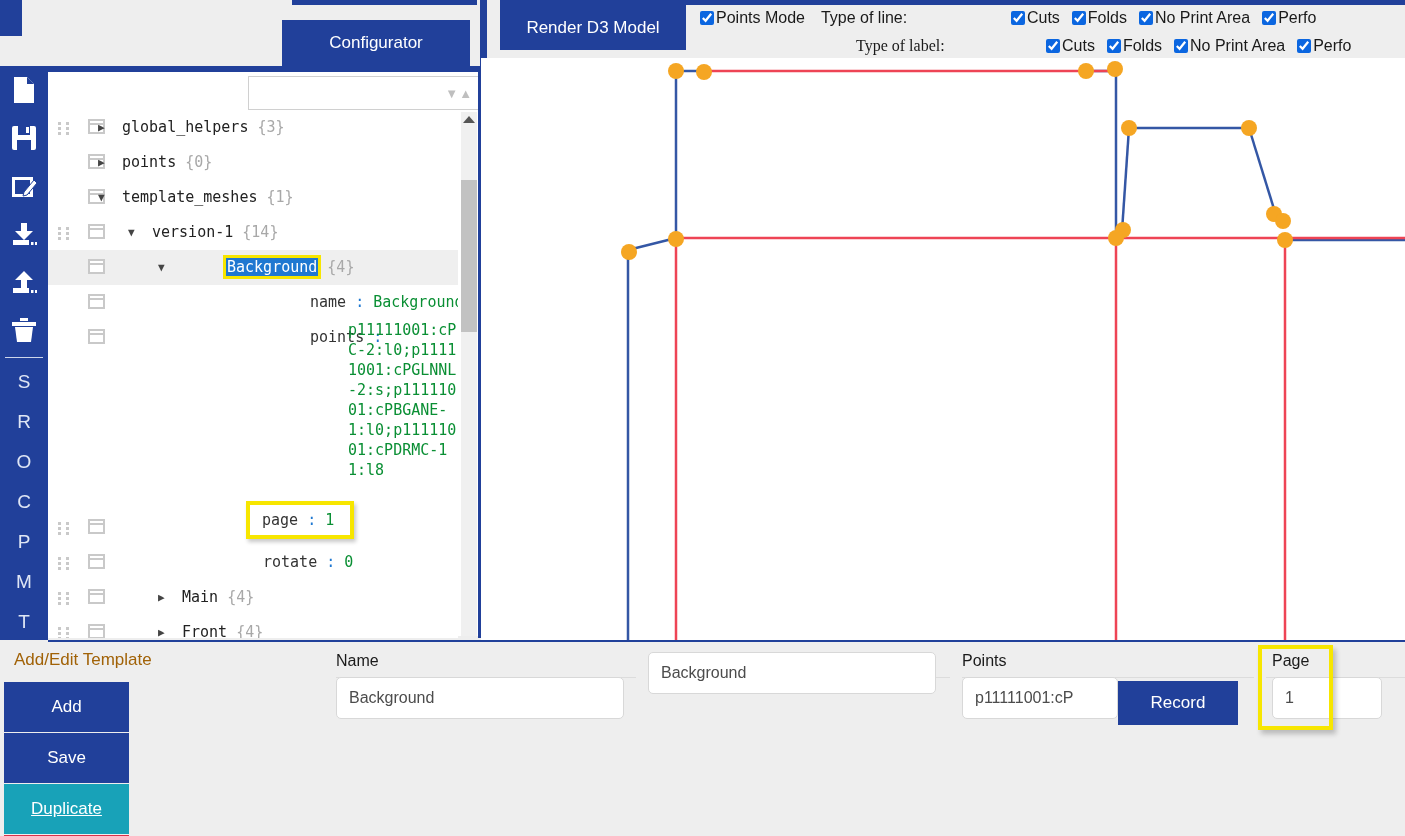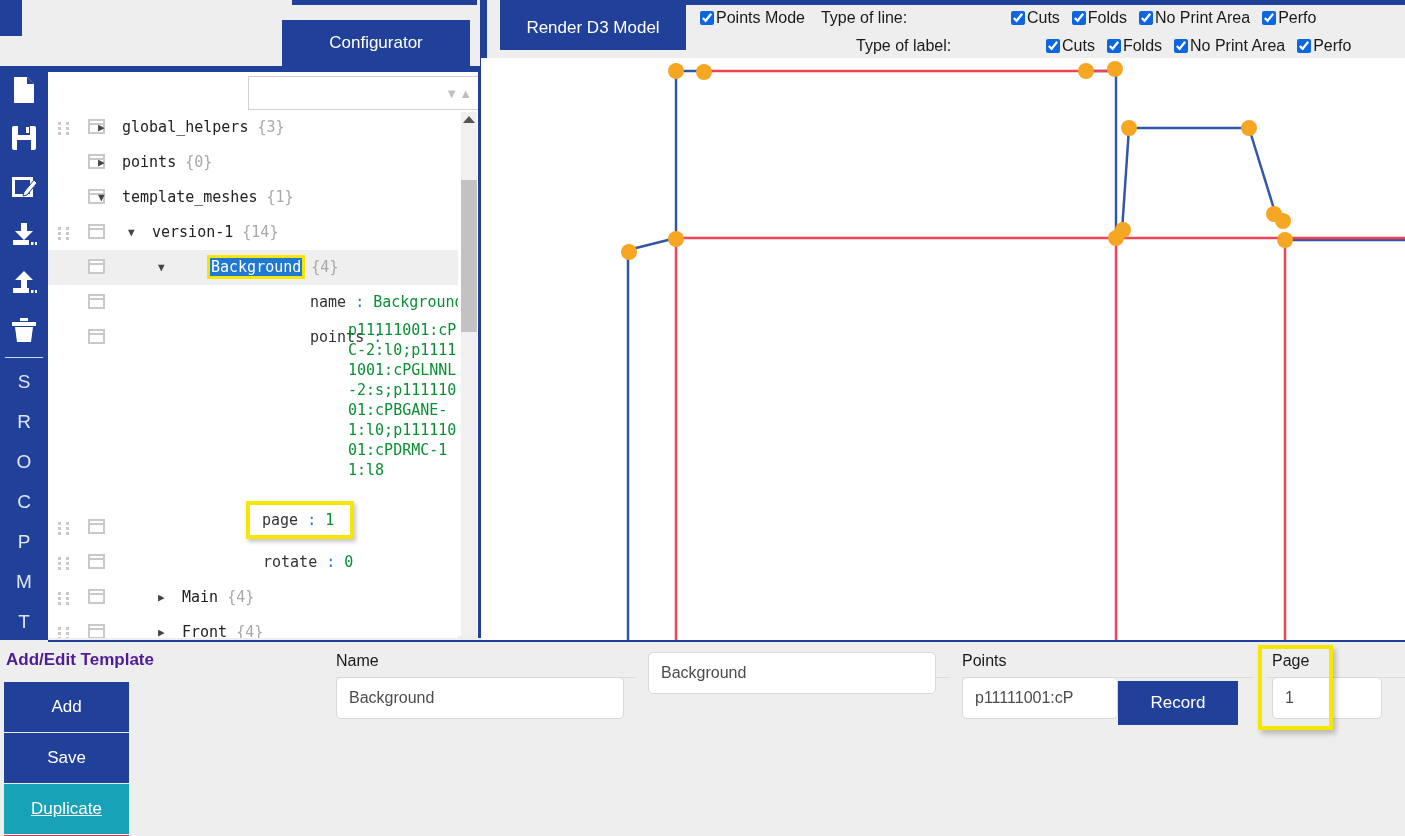--- a/index.html
+++ b/index.html
@@ -82,21 +82,21 @@
                 border-left:6px solid transparent;border-right:6px solid transparent;border-bottom:7px solid #555; cursor:pointer;}
   .tree-sb-thumb { position:absolute; left:461px; top:180px; width:16px; height:152px; background:#c2c2c2; cursor:pointer; }
   .tree-right-border { position:absolute; left:478px; top:66px; width:3px; height:572px; background:#21409a; }
 
   
   .canvas { position:absolute; left:481px; top:58px; width:924px; height:582px; background:#fff; overflow:hidden; }
 
   
   .bottom { position:absolute; left:0; top:640px; width:1405px; height:196px; background:#eeeeee; }
   .bottom-border { position:absolute; left:48px; top:640px; width:1357px; height:2px; background:#21409a; }
-  .panel-title { position:absolute; left:6px; top:650px; font-size:17px; font-weight:bold; color:#4c1d95; }
+  .panel-title { position:absolute; left:14px; top:650px; font-size:17px; font-weight:normal; color:#a16207; }
   .btn-stack { position:absolute; left:4px; top:682px; width:125px; }
   .pbtn { width:125px; height:50px; display:flex; align-items:center; justify-content:center;
           color:#fff; font-size:17px; border:none; cursor:pointer; margin-bottom:1px; }
   .pbtn.blue { background:#21409a; }
   .pbtn.teal { background:#18a2b8;text-decoration:underline; }
   .pbtn.red  { background:#d6324a; }
 
   .field-group { position:absolute; top:652px; }
   .field-label { font-size:16px; color:#1a1a1a; margin-bottom:7px; display:block; }
   .field-input { height:42px; background:#fff; border:1px solid #d8d8d8; border-radius:5px;
@@ -146,21 +146,21 @@
           </label>
           <label class="cb">
             <input type="checkbox" checked="" style="">
             <span>Perfo</span>
           </label>
         </span>
     </div>
 
     <div class="cb-row row2">
       <span style="width:156px; display:inline-block;"></span>
-      <span class="lbl-type" style="width:190px; display:inline-block;">Type of label:</span>
+      <span class="lbl-type" style="width:190px; display:inline-block;font-family:Liberation Serif, serif;">Type of label:</span>
       <span id="label-opts" style="display:flex; align-items:center; gap:12px;">
           <label class="cb">
             <input type="checkbox" checked="" style="">
             <span>Cuts</span>
           </label>
           <label class="cb">
             <input type="checkbox" checked="" style="">
             <span>Folds</span>
           </label>
           <label class="cb">
@@ -280,21 +280,21 @@
             <i style="left: 0px; top: 10px;"></i>
             <i style="left: 8px; top: 10px;"></i>
           </span>
           <span class="node-icon" style="top: 9px;"></span>
           <span class="caret" style="left: 80px;">▼</span>
           <span class="tlabel" style="left: 104px;"><span>version-1</span><span class="tcount"> {14}</span></span>
         </div>
         <div class="trow sel" style="position: absolute; left: 0px; top: 140px; width: 410px;">
           <span class="node-icon" style="top: 9px;"></span>
           <span class="caret" style="left: 110px;">▼</span>
-          <span class="tlabel" style="left: 134px; padding-left: 28px;"><span class="sel-chip">Background</span><span class="tcount"> {4}</span></span>
+          <span class="tlabel" style="left: 150px; padding-left: 28px;"><span class="sel-chip">Background</span><span class="tcount"> {4}</span></span>
         </div>
         <div class="trow" style="position: absolute; left: 0px; top: 175px; width: 410px;">
           <span class="node-icon" style="top: 9px;"></span>
           <span class="tlabel" style="left: 262px;"><span class="tkey">name</span><span style="color: rgb(31, 120, 209);"> : </span><span class="tval">Background</span></span>
         </div>
         <div class="trow" style="position: absolute; left: 0px; top: 210px; width: 410px;">
           <span class="node-icon" style="top: 9px;"></span>
           <span class="tlabel" style="left: 262px;"><span class="tkey">points</span><span style="color: rgb(31, 120, 209);"> : </span><span class="tval"></span></span>
         </div>
         <div class="trow" style="position: absolute; left: 0px; top: 400px; width: 410px;">

